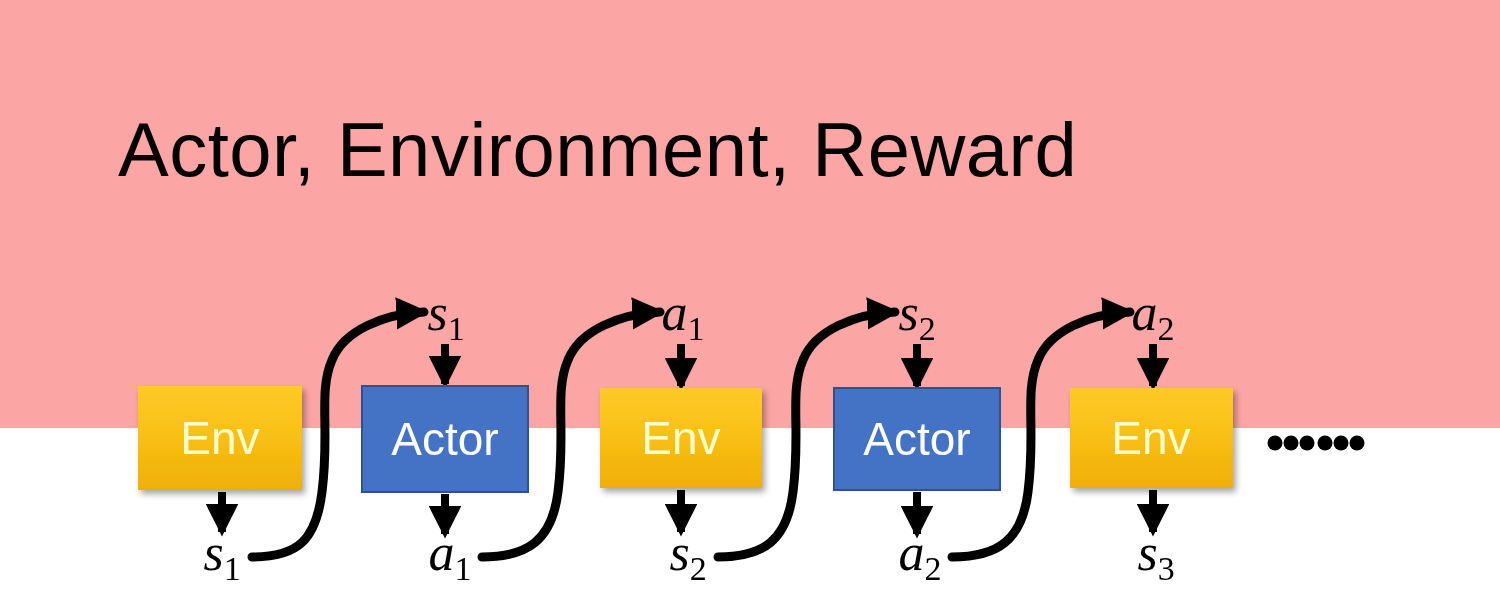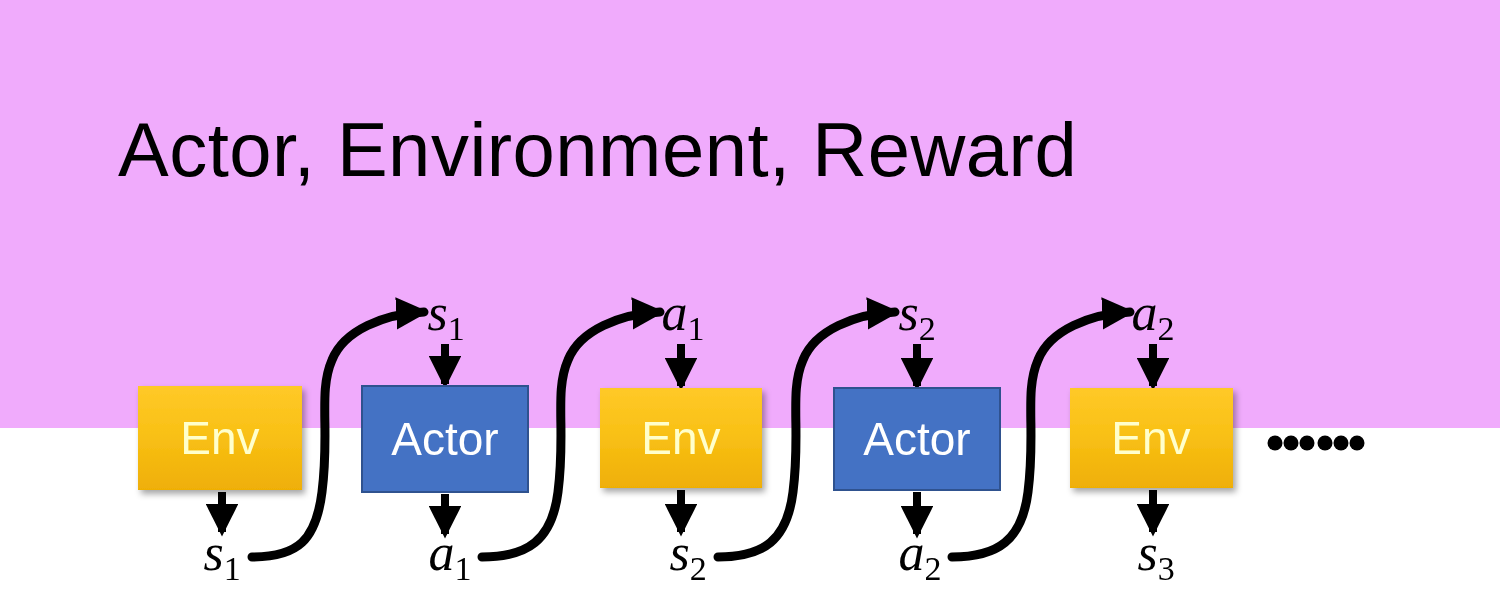--- a/index.html
+++ b/index.html
@@ -10,21 +10,21 @@
   body {
     width: 1500px;
     height: 608px;
     overflow: hidden;
     font-family: "Liberation Sans", sans-serif;
   }
   #slide {
     position: relative;
     width: 1500px;
     height: 428px;
-    background: #f0abfc;
+    background: #fca5a5;
     text-decoration: underline;
   }
   #slide-title {
     position: absolute;
     left: 118px;
     top: 112px;
     font-family: "Liberation Sans", sans-serif;
     font-size: 76px;
     font-weight: 300;
     letter-spacing: 0.5px;

